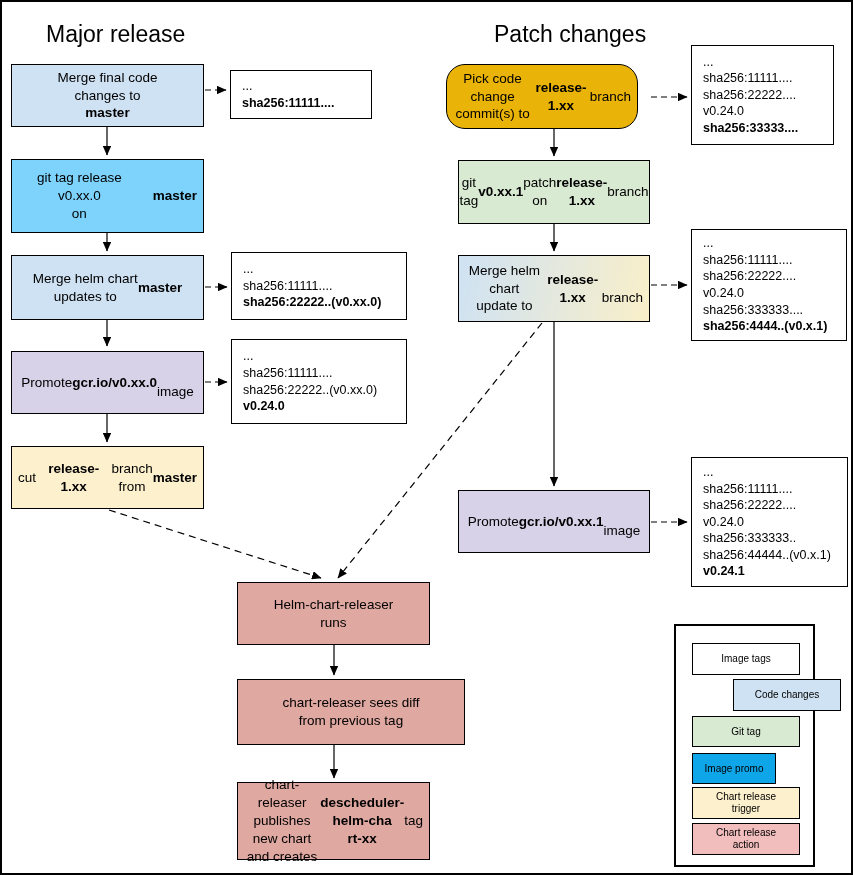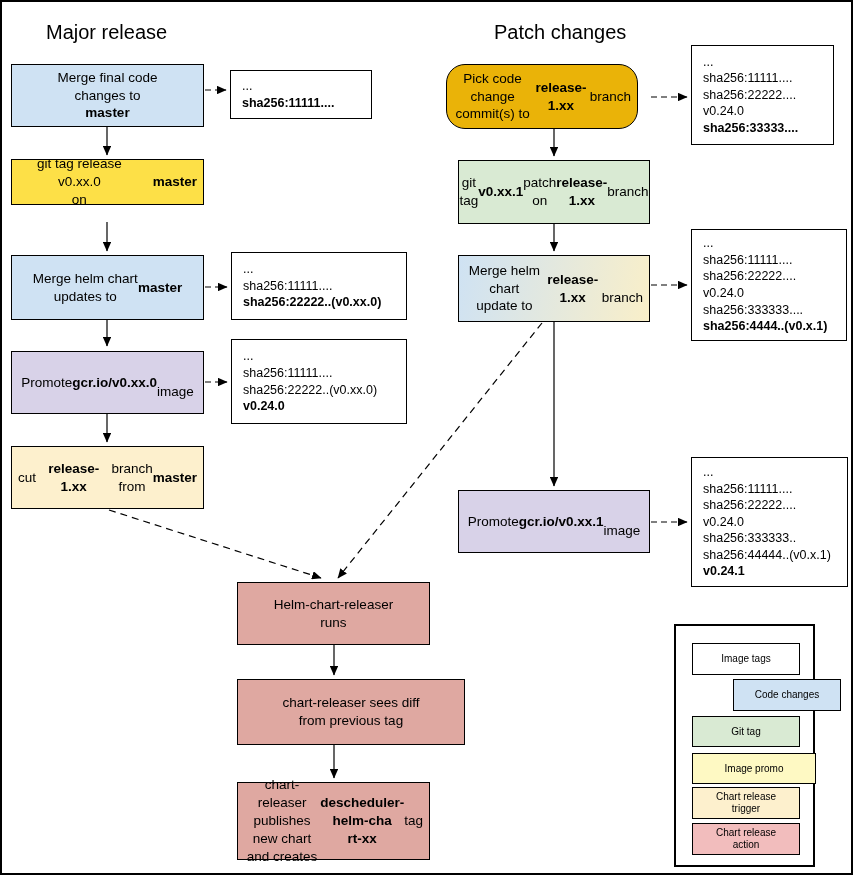--- a/index.html
+++ b/index.html
@@ -7,21 +7,21 @@
     position:relative;
     width:853px;height:875px;
     box-sizing:border-box;
     border:2px solid #000;
     background:#fff;
     font-family:"Liberation Sans","DejaVu Sans",sans-serif;
     overflow:hidden;
   }
   .col-title{
     position:absolute;
-    font-size:20px;
+    font-size:23px;
     color:#000;
     white-space:nowrap;
   }
   .node{
     position:absolute;
     box-sizing:border-box;
     border:1px solid #000;
     display:flex;
     align-items:center;
     justify-content:center;
@@ -102,21 +102,21 @@
     <line x1="649" y1="95" x2="685" y2="95" stroke="#000" stroke-width="1.2" stroke-dasharray="6,4" marker-end="url(#ah)"></line>
     <line x1="649" y1="283" x2="685" y2="283" stroke="#000" stroke-width="1.2" stroke-dasharray="6,4" marker-end="url(#ah)"></line>
     <line x1="649" y1="520" x2="685" y2="520" stroke="#000" stroke-width="1.2" stroke-dasharray="6,4" marker-end="url(#ah)"></line>
 
     <line x1="107" y1="508" x2="319" y2="576" stroke="#000" stroke-width="1.2" stroke-dasharray="7,5" marker-end="url(#ah)"></line>
     <line x1="540" y1="321" x2="336" y2="576" stroke="#000" stroke-width="1.2" stroke-dasharray="7,5" marker-end="url(#ah)"></line>
   </svg>
 
   <div class="node" style="left: 9px; top: 62px; width: 193px; height: 63px; background: rgb(207, 226, 243); flex-direction: column;"><span>Merge final code
 changes to </span><b>master</b></div>
-  <div class="node" style="left: 9px; top: 157px; width: 193px; height: 46px; background: #fde047; gap: 12px;"><span>git tag release v0.xx.0
+  <div class="node" style="left: 9px; top: 157px; width: 193px; height: 74px; background: #7dd3fc; gap: 12px;"><span>git tag release v0.xx.0
 on </span><b>master</b></div>
   <div class="node" style="left: 9px; top: 253px; width: 193px; height: 65px; background: rgb(207, 226, 243);"><span>Merge helm chart
 updates to </span><b>master</b></div>
   <div class="node" style="left: 9px; top: 349px; width: 193px; height: 63px; background: rgb(216, 210, 232);"><span>Promote </span><b>gcr.io/v0.xx.0</b><span>
 image</span></div>
   <div class="node" style="left: 9px; top: 444px; width: 193px; height: 63px; background: rgb(253, 240, 205);"><span>cut </span><b>release-1.xx</b><span> branch
 from </span><b>master</b></div>
 
   <div class="node" style="left: 444px; top: 62px; width: 192px; height: 65px; background: #eab308; border-radius: 19px;"><span>Pick code change
 commit(s) to
@@ -175,20 +175,20 @@
       <div class="tagline">v0.24.0</div>
       <div class="tagline">sha256:333333..</div>
       <div class="tagline">sha256:44444..(v0.x.1)</div>
       <div class="tagline b">v0.24.1</div>
     </div>
 
   <div id="legend" style="left:672px;top:622px;width:141px;height:243px;">
     <div class="legend-item" style="left: 16px; top: 17px; width: 108px; height: 32px; background: rgb(255, 255, 255);">Image tags</div>
     <div class="legend-item" style="left: 16px; top: 53px; width: 108px; height: 32px; background: rgb(207, 226, 243); margin-left: 41px;">Code changes</div>
     <div class="legend-item" style="left: 16px; top: 90px; width: 108px; height: 31px; background: rgb(217, 234, 211);">Git tag</div>
-    <div class="legend-item" style="left: 16px; top: 127px; width: 124px; height: 31px; background: #fef9c3;">Image promo</div>
+    <div class="legend-item" style="left: 16px; top: 127px; width: 84px; height: 31px; background: #0ea5e9;">Image promo</div>
     <div class="legend-item" style="left: 16px; top: 161px; width: 108px; height: 32px; background: rgb(253, 240, 205);">Chart release
 trigger</div>
     <div class="legend-item" style="left: 16px; top: 197px; width: 108px; height: 32px; background: rgb(242, 189, 189);">Chart release
 action</div>
   </div>
 
 </div>
 
 </body></html>

